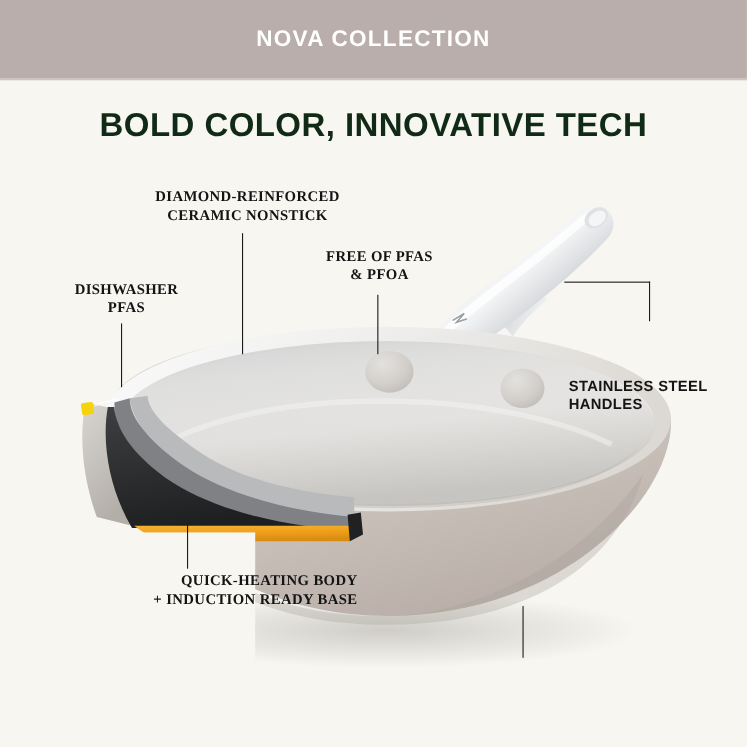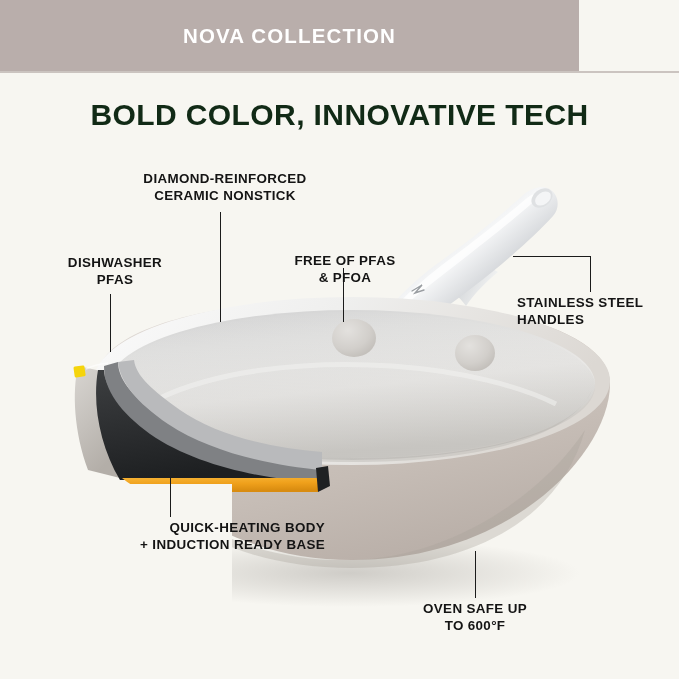--- a/index.html
+++ b/index.html
@@ -7,21 +7,21 @@
     width:679px;height:679px;
     background:#f7f6f1;
     font-family:"Liberation Sans", sans-serif;
     overflow:hidden;
     position:relative;
   }
   #stage{position:relative;width:679px;height:679px;overflow:hidden;background:#f7f6f1;}
 
   
   .header-bar{
-    position:absolute;left:0;top:0;width:579px;height:71px;
+    position:absolute;left:0;top:0;width:679px;height:71px;
     background:#b9aeab;
     display:flex;align-items:center;justify-content:center;
   }
   .header-bar .htitle{
     color:#ffffff;
     font-size:20.5px;
     font-weight:bold;
     letter-spacing:1.15px;
     font-family:"Liberation Sans", sans-serif;
   }
@@ -45,26 +45,26 @@
   .callout{
     position:absolute;
     color:#141414;
     font-size:13.4px;
     font-weight:bold;
     line-height:16.5px;
     letter-spacing:.35px;
     white-space:pre-line;
     z-index:40;
   }
-  .callout.c-center{text-align:center;}
-  .callout.c-left{text-align:left;}
+  .callout.c-center{text-align:center;font-family:Liberation Serif, serif;}
+  .callout.c-left{text-align:left;margin-top:48px;}
 
   #cl-diamond{left:100px;top:171px;width:250px;text-align:center;}
   #cl-dishwasher{left:30px;top:255px;width:170px;text-align:center;}
-  #cl-pfas{left:255px;top:225px;width:180px;text-align:center;margin-top:28px;}
+  #cl-pfas{left:255px;top:225px;width:180px;text-align:center;}
   #cl-handles{left:517px;top:295px;width:160px;text-align:left;}
   #cl-quick{left:35px;top:520px;width:290px;text-align:right;}
   #cl-oven{left:375px;top:601px;width:200px;text-align:center;}
 
   
   .lead{position:absolute;background:#1b1b1b;z-index:35;}
   .lead.v{width:1.4px;}
   .lead.h{height:1.4px;}
 
   #ld-diamond{left:220px;top:212px;height:110px;}
@@ -282,16 +282,14 @@
 
   <div class="callout c-center" id="cl-pfas">FREE OF PFAS
 &amp; PFOA</div>
 
   <div class="callout c-left" id="cl-handles">STAINLESS STEEL
 HANDLES</div>
 
   <div class="callout c-center" id="cl-quick">QUICK-HEATING BODY
 + INDUCTION READY BASE</div>
 
-  <div class="callout c-center" id="cl-oven">OVEN SAFE UP
-TO 600°F</div>
 
 </div>
 
 </body></html>

